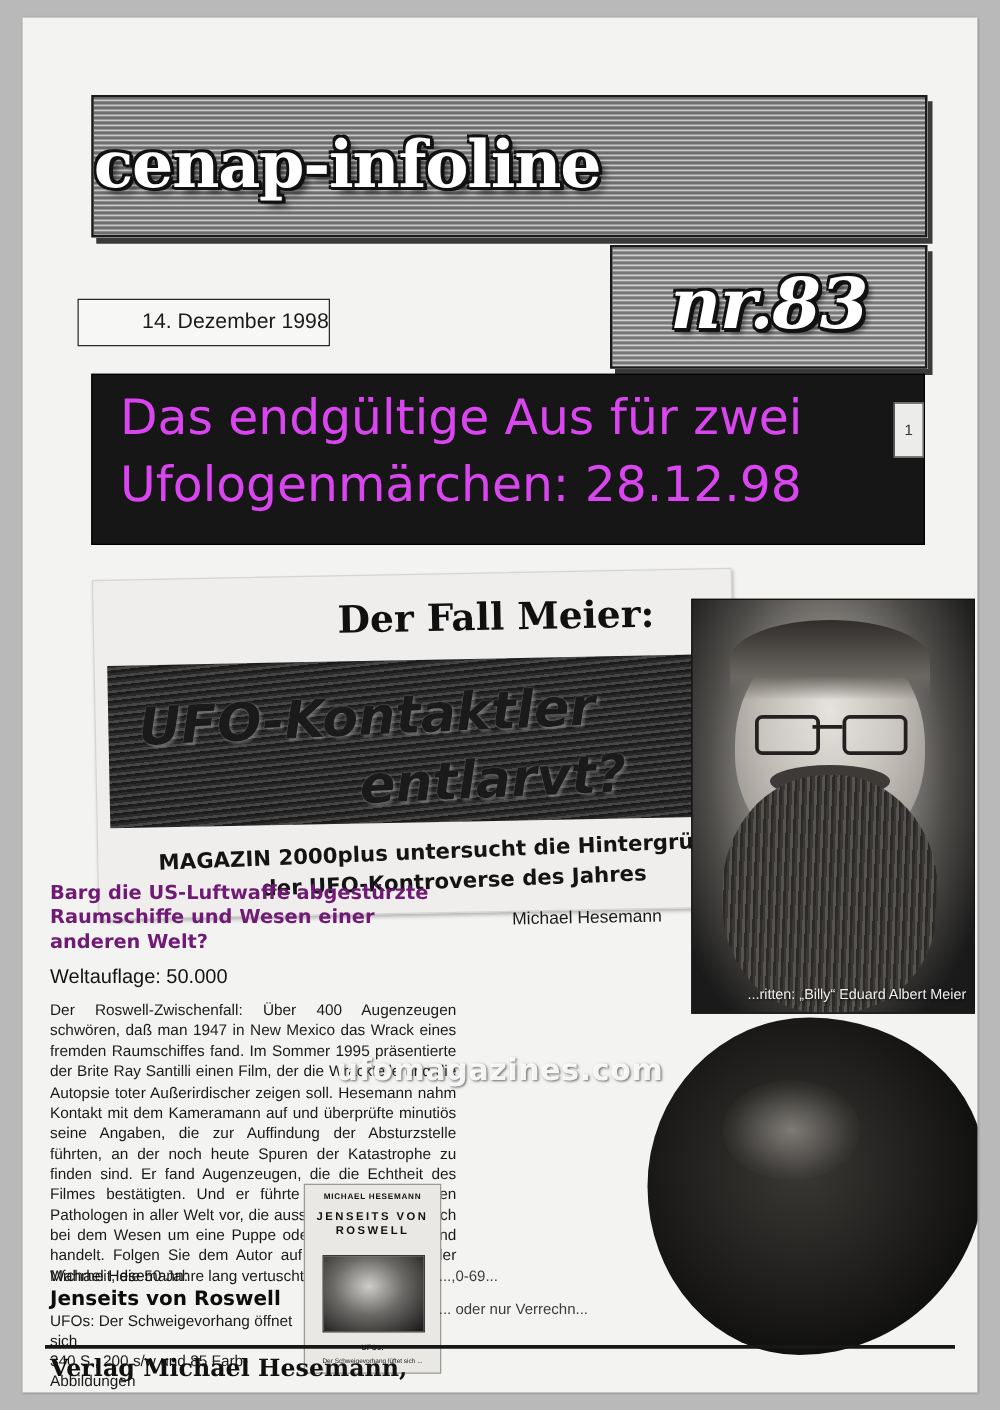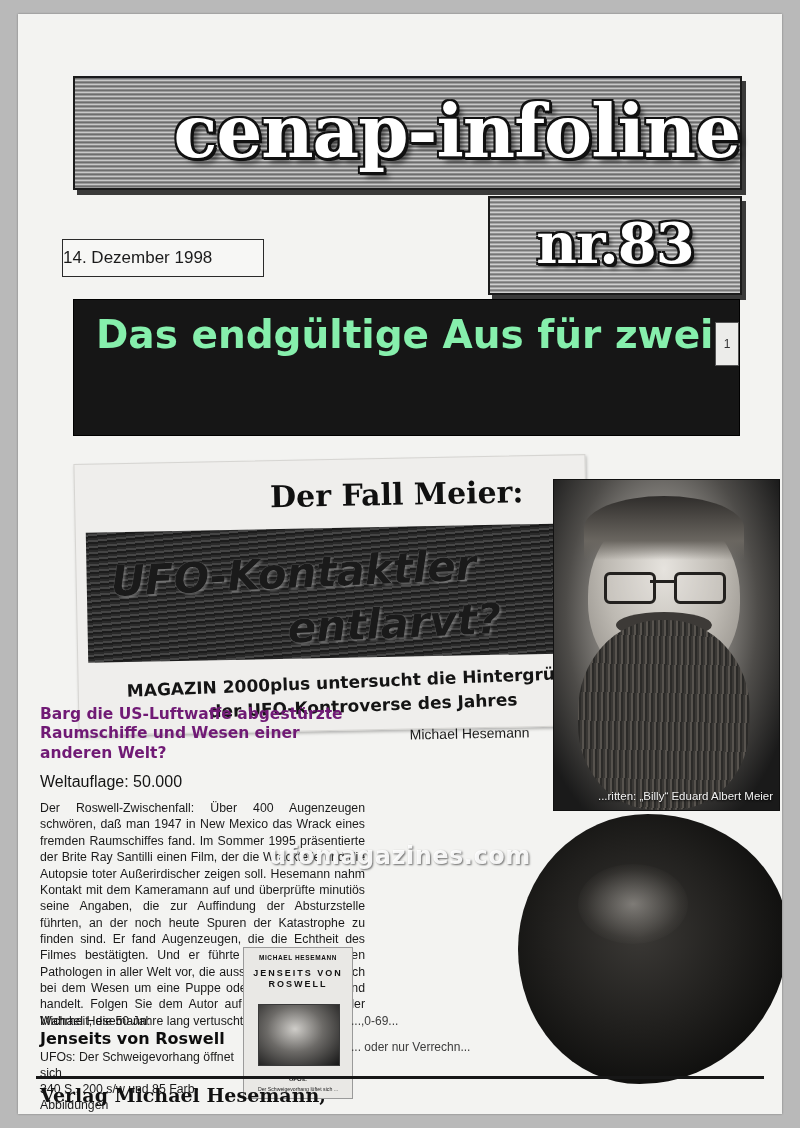--- a/index.html
+++ b/index.html
@@ -42,24 +42,24 @@
         #c9c9c9 2px, #c9c9c9 3px,
         #8a8a8a 3px, #8a8a8a 4px
       );
     border: 2px solid #1b1b1b;
     box-shadow: 4px 5px 0 #3a3a3a;
   }
   .masthead-title {
     position: absolute;
     left: 0; right: 0; top: 50%;
     transform: translateY(-52%);
-    text-align: right;
+    text-align: left;
     font-family: "DejaVu Serif", serif;
     font-weight: bold;
-    font-size: 72px;
+    font-size: 52px;
     letter-spacing: -1px;
     color: #ffffff;
     text-shadow:
       3px 3px 0 #111,
       -2px -2px 0 #111,
       2px -2px 0 #111,
       -2px 2px 0 #111,
       0 3px 0 #111,
       3px 0 0 #111,
       6px 6px 5px rgba(0,0,0,.5);
@@ -94,55 +94,56 @@
     color: #ffffff;
     letter-spacing: -1px;
     text-shadow:
       3px 3px 0 #111,
       -2px -2px 0 #111,
       2px -2px 0 #111,
       -2px 2px 0 #111,
       0 3px 0 #111,
       3px 0 0 #111,
       5px 5px 4px rgba(0,0,0,.45);
+    font-style: italic;
   }
 
   
   .date-box {
     position: absolute;
     left: 44px;
     top: 225px;
     width: 200px;
     height: 36px;
     border: 1px solid #2a2a2a;
     background: #f7f7f5;
   }
   .date-text {
     position: absolute;
     left: 0; right: 0; top: 50%;
     transform: translateY(-52%);
-    text-align: left;
+    text-align: right;
     font-size: 17px;
     color: #1b1b1b;
   }
 
   
   .headline-banner {
     position: absolute;
     left: 55px;
     top: 285px;
     width: 665px;
     height: 135px;
     background: #161616;
     border: 1px solid #000;
   }
   .headline-banner .line {
     font-family: "DejaVu Sans", sans-serif;
-    font-weight: bold;
-    color: #86efac;
+    font-weight: normal;
+    color: #d946ef;
     font-size: 39px;
     letter-spacing: 0px;
     white-space: nowrap;
   }
   .hl-1 { position:absolute; left: 22px; top: 12px; }
   .hl-2 { position:absolute; left: 22px; top: 66px; }
 
   .page-num-tab {
     position: absolute;
     right: 0px;
@@ -511,20 +512,21 @@
   <div class="issue-box">
     <div class="issue-number">nr.83</div>
   </div>
 
   <div class="date-box">
     <div class="date-text">14. Dezember 1998</div>
   </div>
 
   <div class="headline-banner">
     <div class="line hl-1">Das endgültige Aus für zwei</div>
+    <div class="line hl-2">Ufologenmärchen: 28.12.98</div>
     <div class="page-num-tab">1</div>
   </div>
 
   <div class="clipping">
     <div class="clip-paper">
       <div class="clip-dark"></div>
       <div class="clip-title">Der Fall Meier:</div>
       <div class="clip-big-1">UFO-Kontaktler</div>
       <div class="clip-big-2">entlarvt?</div>
       <div class="clip-sub-1">MAGAZIN 2000plus untersucht die Hintergründe</div>

